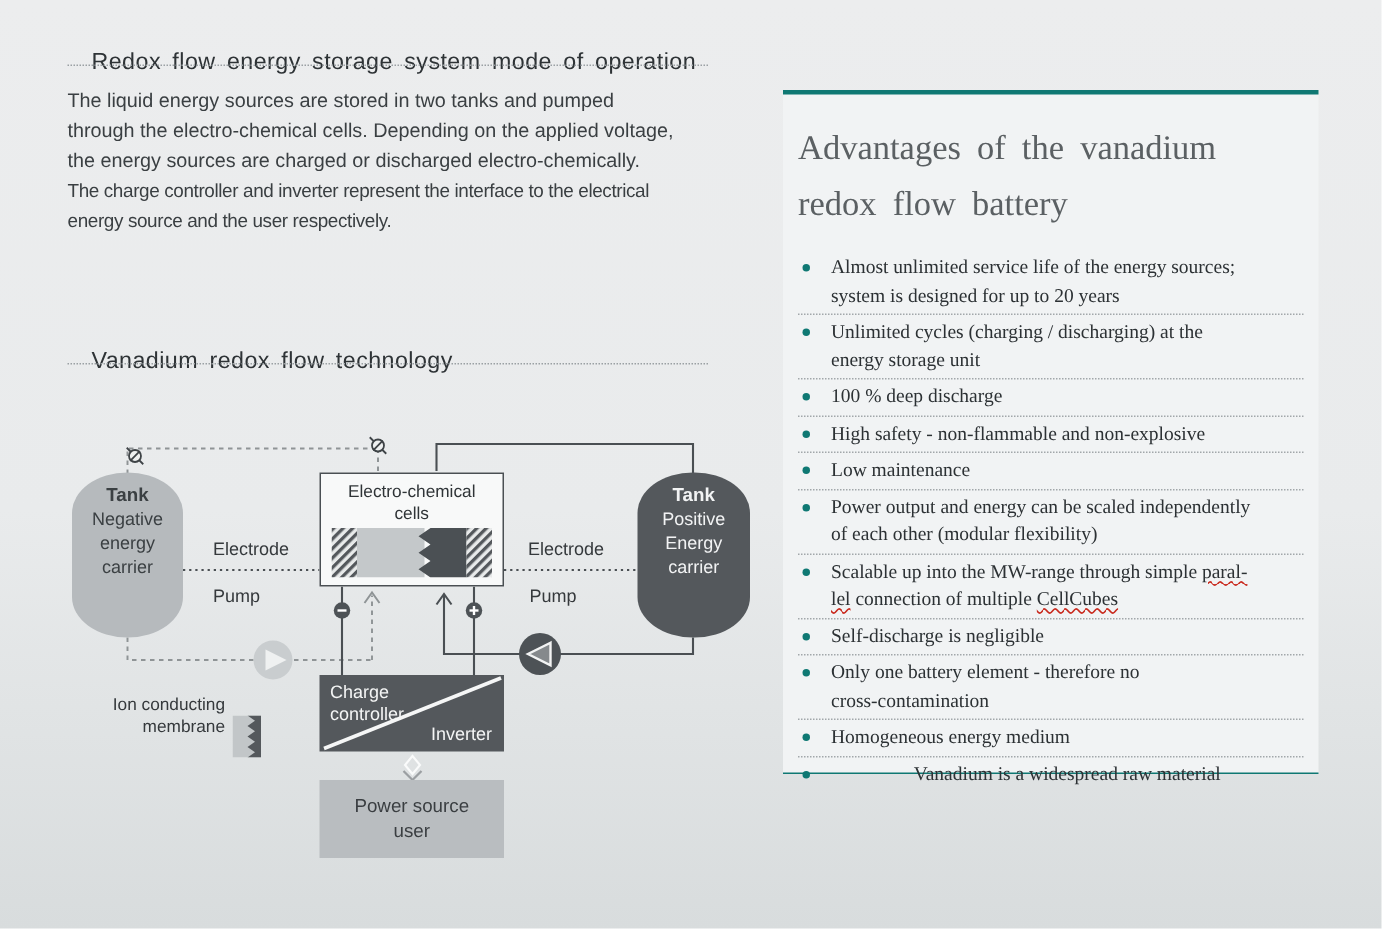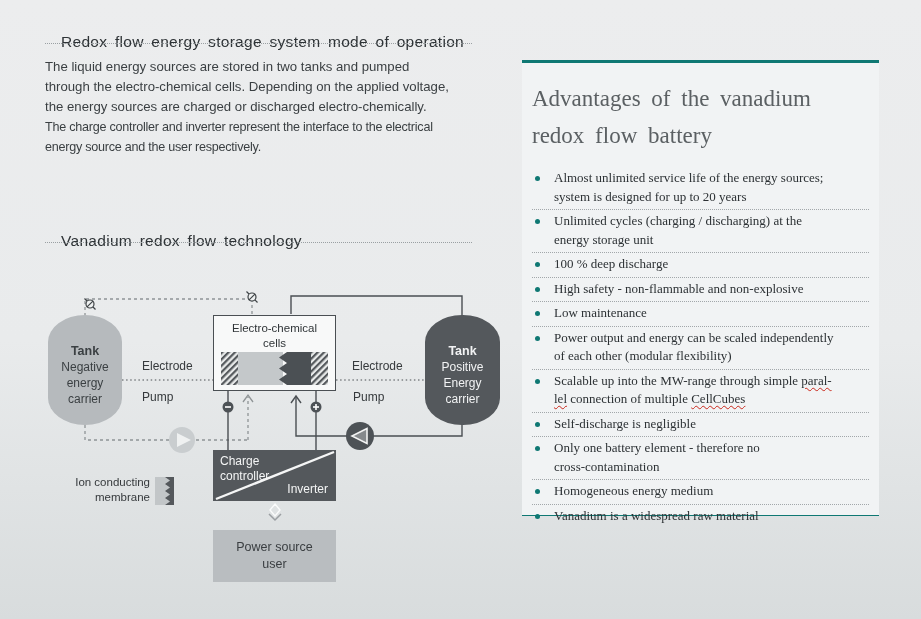--- a/index.html
+++ b/index.html
@@ -22,59 +22,59 @@
 
   
   .diagram { position:absolute; left:40px; top:283px; width:470px; height:310px; }
   .diagram .lbl { position:absolute; font-size:12px; color:#35393c; }
   .tank {
     position:absolute; top:32px; width:74px; height:110px; border-radius:37px/27px;
     text-align:center; font-size:12px; line-height:16px;
   }
   .tank-left  { left:8px;  background:var(--tank-left); color:#3b4043; }
   .tank-right { left:385px; width:75px; background:var(--tank-right); color:#f2f3f4; }
-  .tank .t-title { display:block; margin-top:28px; font-weight:bold; font-size:12.5px; }
+  .tank .t-title { display:block; margin-top:7px; font-weight:bold; font-size:12.5px; }
   .tank .t-sub { display:block; }
   .cellsbox {
     position:absolute; left:173px; top:32px; width:123px; height:76px;
     background:#f8f9f9; border:1.5px solid var(--line); box-sizing:border-box;
   }
   .cellsbox .c-title { display:block; text-align:center; margin-top:5px; font-size:11.5px; line-height:15px; color:#2f3437; }
   .cellbar { position:absolute; left:7px; top:36px; }
   .ccbox {
     position:absolute; left:173px; top:167px; width:123px; height:51px;
     background:var(--box-dark); color:#f4f5f5; font-size:12px; line-height:15px;
   }
   .ccbox .cc-label { position:absolute; left:7px; top:4px; }
   .ccbox .inv-label { position:absolute; right:8px; bottom:4px; }
   .ccbox svg { position:absolute; left:0; top:0; }
   .powerbox {
-    position:absolute; left:173px; top:247px; width:123px; height:52px;
+    position:absolute; left:173px; top:237px; width:123px; height:52px;
     background:var(--box-light); color:#3a3e41; font-size:12.5px; line-height:17px;
     text-align:center; box-sizing:border-box; padding-top:9px;
   }
-  .membrane-label { position:absolute; left:14px; top:192px; width:96px; text-align:right; font-size:11.5px; line-height:15px; color:#35393c; }
+  .membrane-label { position:absolute; left:14px; top:180px; width:96px; text-align:right; font-size:11.5px; line-height:15px; color:#35393c; }
   .membrane-icon { position:absolute; left:115px; top:194px; }
 
   
   .panel {
     position:absolute; left:522px; top:60px; width:357px; height:456px;
     background:#f1f3f4; border-top:3px solid var(--accent); border-bottom:1px solid var(--accent);
     box-sizing:border-box; padding:0 10px;
   }
   .panel h2 {
     margin:17px 0 13px 0; font-family:"Liberation Serif", serif; font-weight:normal;
     font-size:23px; line-height:37px; color:#5b6063; word-spacing:5px;
   }
   .adv-list { list-style:none; margin:0; padding:0; font-family:"Liberation Serif", serif; }
   .adv-list li {
     position:relative; padding:2px 0 3px 22px; font-size:13px; line-height:18.5px;
     color:#2c3134; border-bottom:1px dotted #a2a7aa;
   }
-  .adv-list li:last-child { border-bottom:none; }
+  .adv-list li:last-child { border-bottom:none;text-align:center; }
   .adv-list .bullet { position:absolute; left:3px; top:9px; width:5px; height:5px; border-radius:50%; background:var(--accent); }
   .misspelled {
     text-decoration:underline; text-decoration-style:wavy; text-decoration-color:var(--misspell);
     text-decoration-thickness:1px; text-underline-offset:2px;
   }
 </style>
 </head>
 <body>
 
 <div class="page">

